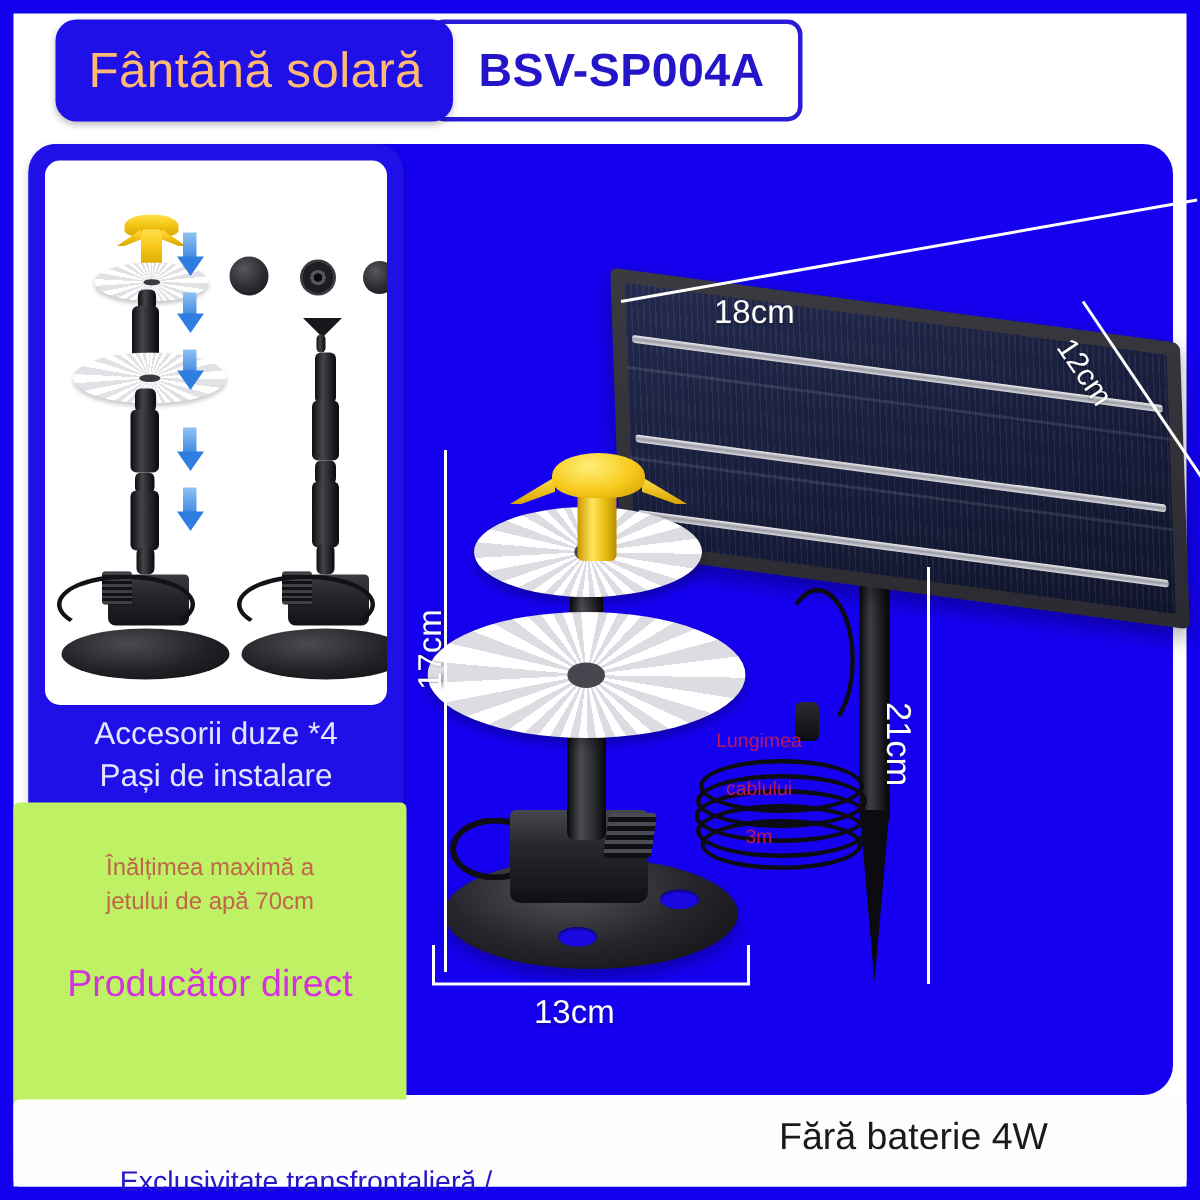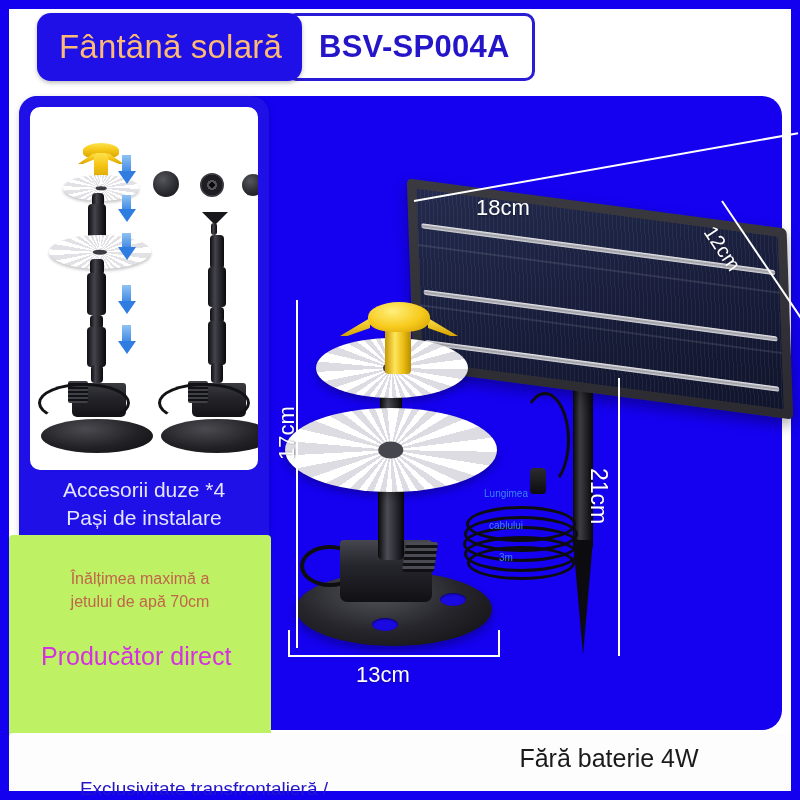--- a/index.html
+++ b/index.html
@@ -122,24 +122,23 @@
     width: 262px;
     text-align: center;
     color: #c1654b;
     font-size: 16px;
     line-height: 23px;
   }
   .producer {
     position: absolute;
     left: 0; top: 107px;
     width: 262px;
-    text-align: left;
+    text-align: center;
     color: #d531e0;
     font-size: 25px;
-    padding-left: 32px;
   }
 
   
   .bottom-strip {
     position: absolute;
     left: 9px; top: 733px;
     width: 782px; height: 58px;
     background: #fdfdfd;
     z-index: 5;
     border-radius: 4px;
@@ -172,22 +171,22 @@
     z-index: 20;
     text-shadow: 0 1px 2px rgba(0,0,0,.35);
   }
   .dim-line {
     position: absolute;
     background: #ffffff;
     z-index: 18;
   }
   .cable-label {
     position: absolute;
-    color: #3b82f6;
-    font-size: 10px;
+    color: #be185d;
+    font-size: 13px;
     line-height: 16px;
     text-align: center;
     z-index: 20;
     white-space: pre-line;
   }
 
   
   .art { position: absolute; }
 
   .pump-base {

